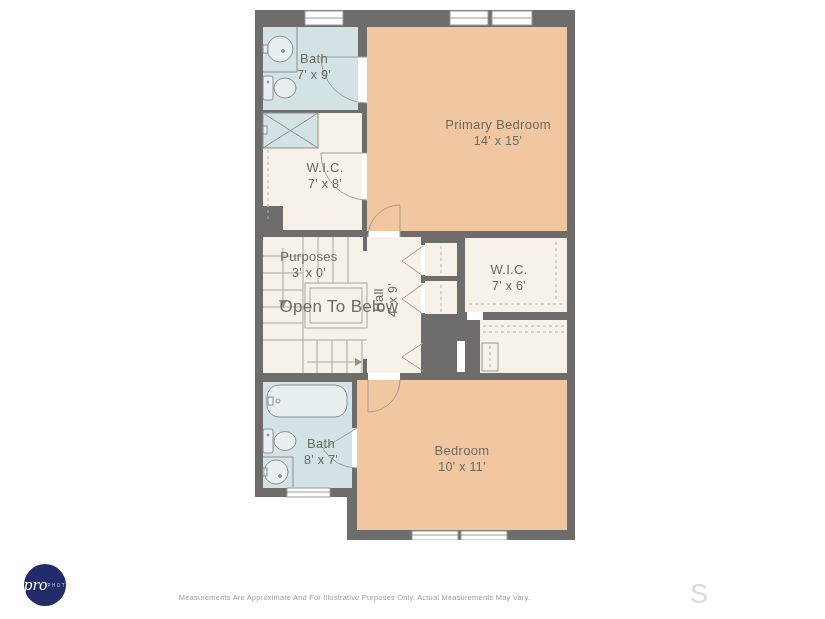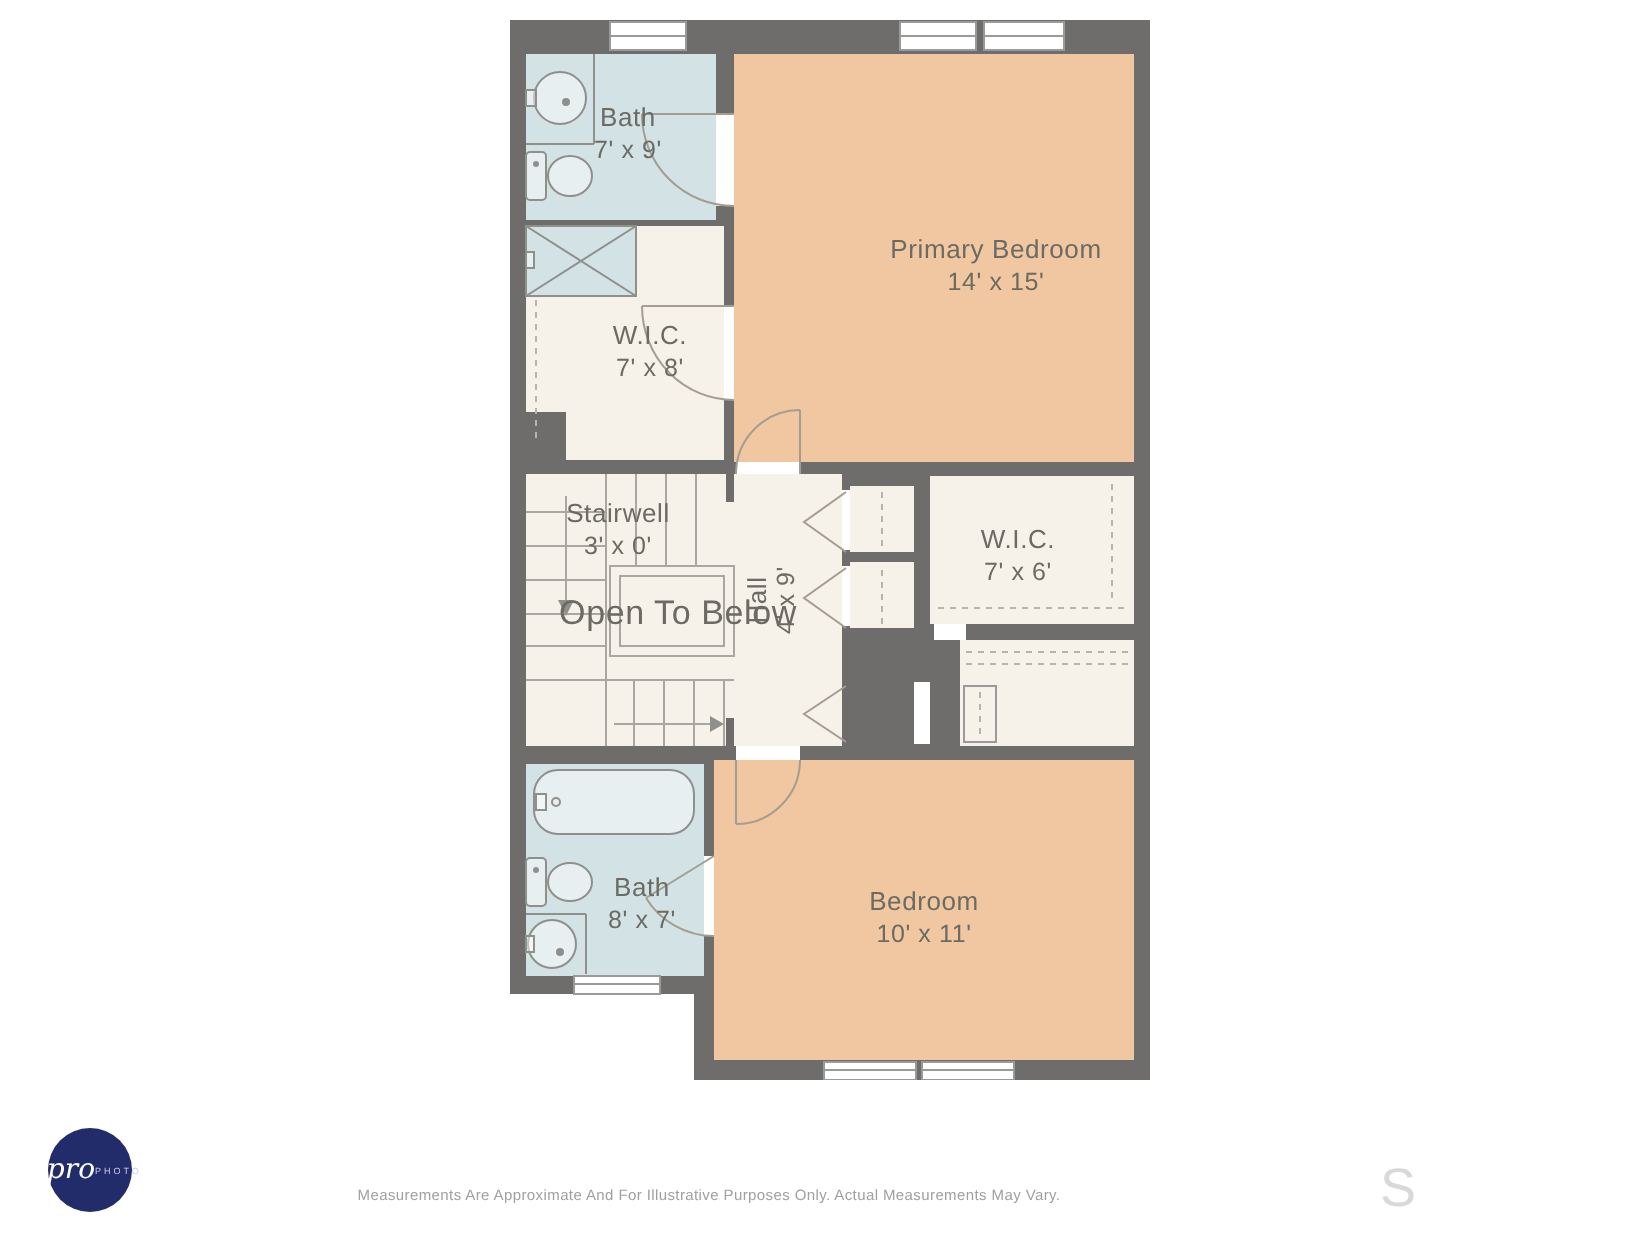--- a/index.html
+++ b/index.html
@@ -182,21 +182,21 @@
   </div>
   <div class="room-label" style="left:466px;top:133px;margin-left:32px;">
     <span class="rname">Primary Bedroom</span>
     <span class="rdims">14' x 15'</span>
   </div>
   <div class="room-label" style="left:325px;top:176px;">
     <span class="rname">W.I.C.</span>
     <span class="rdims">7' x 8'</span>
   </div>
   <div class="room-label" style="left:309px;top:265px;">
-    <span class="rname">Stairwell</span>
+    <span class="rname">Purposes</span>
     <span class="rdims">3' x 0'</span>
   </div>
   <div class="room-label otb" style="left:339px;top:307px;">
     <span>Open To Below</span>
   </div>
   <div class="room-label rot" style="left:386px;top:300px;">
     <span class="rname">Hall</span>
     <span class="rdims">4' x 9'</span>
   </div>
   <div class="room-label" style="left:509px;top:278px;">

